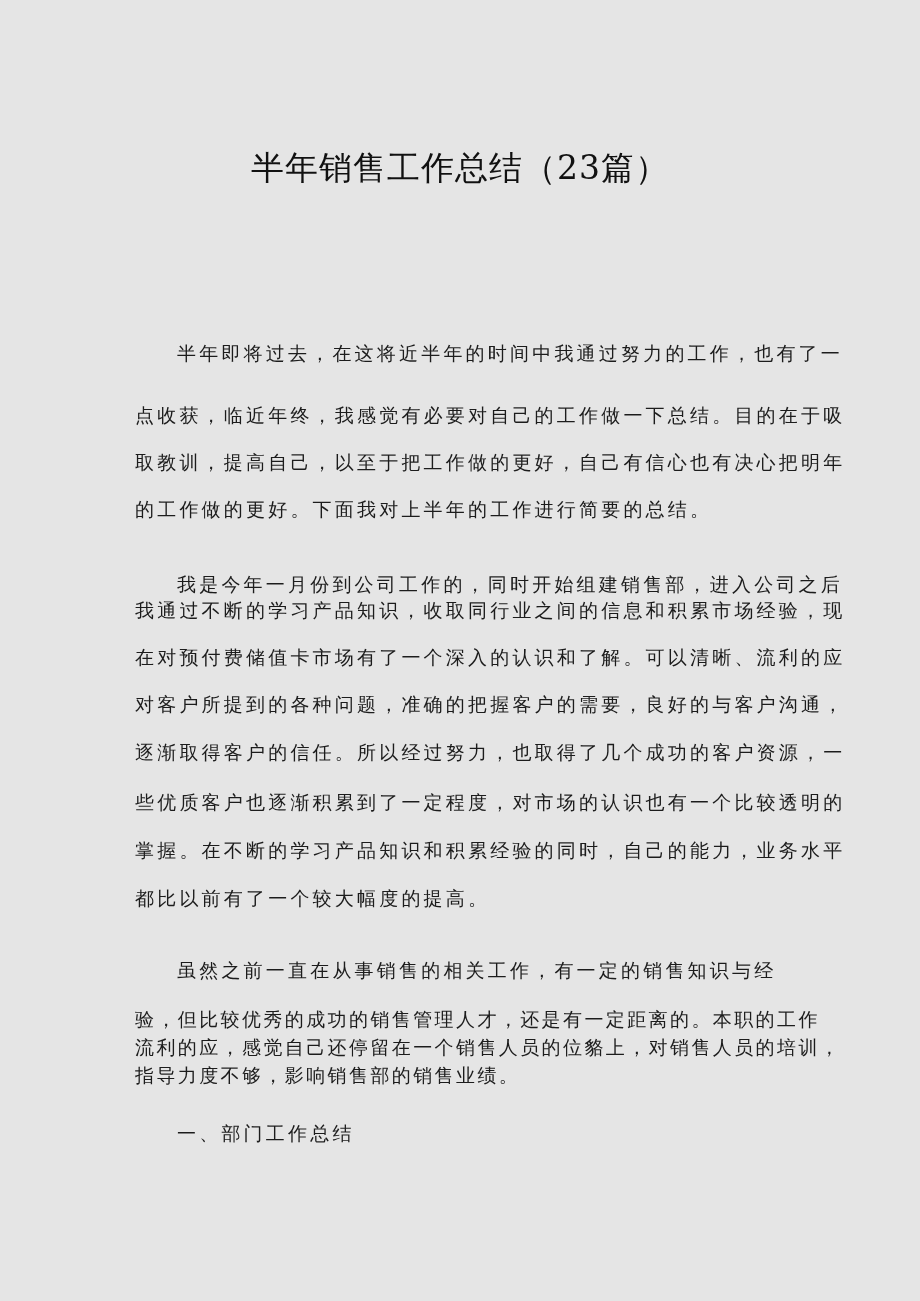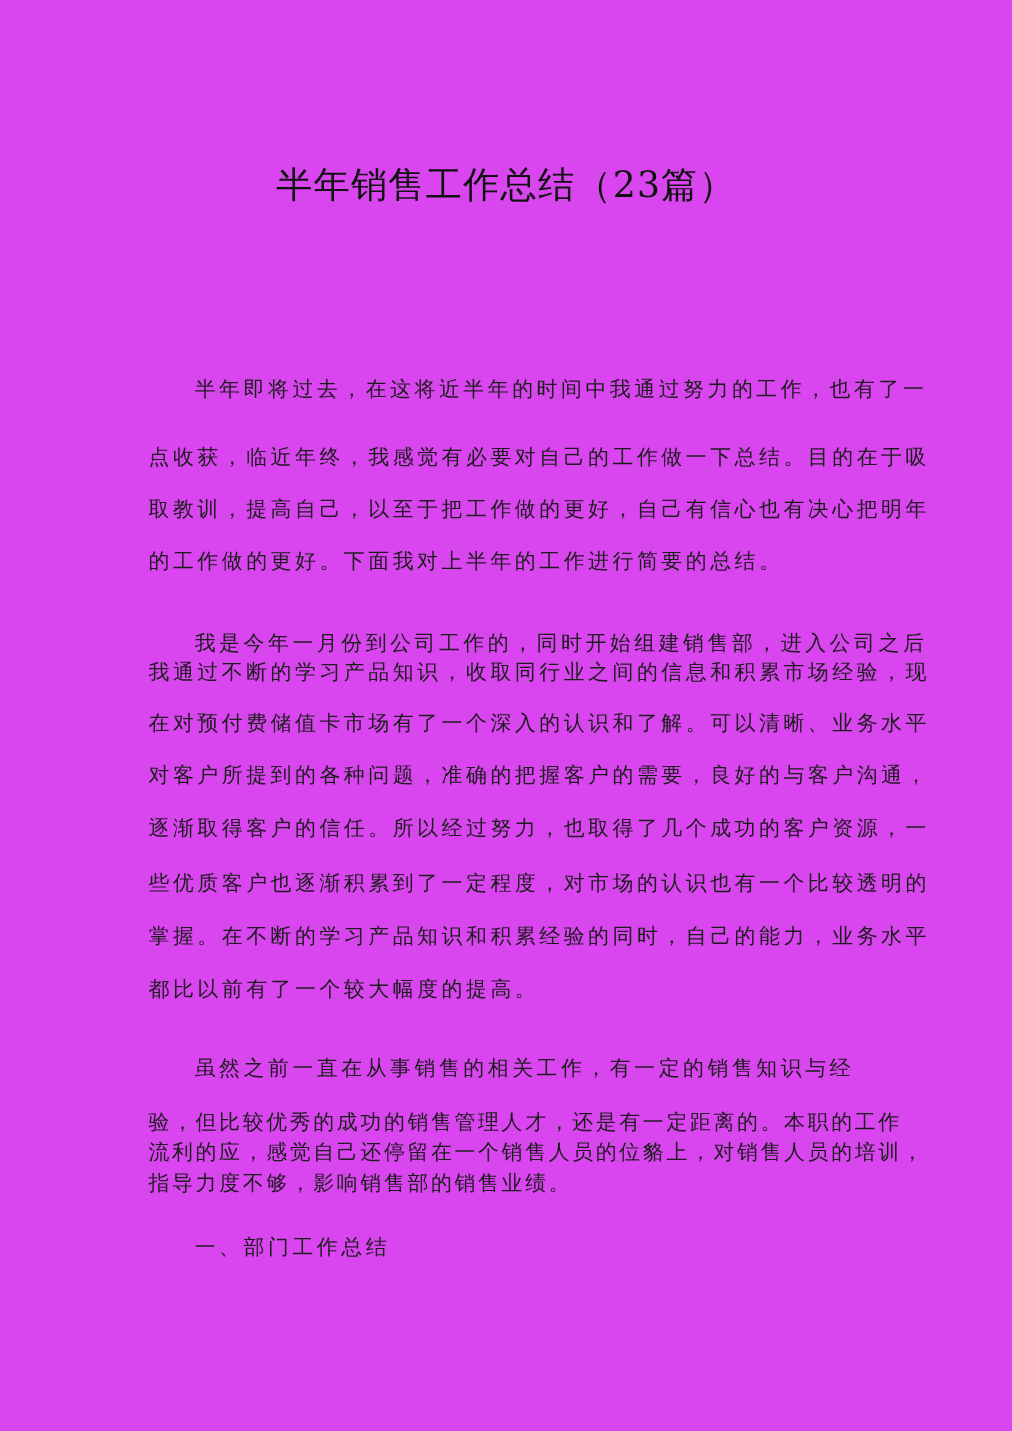--- a/index.html
+++ b/index.html
@@ -1,18 +1,18 @@
 <!DOCTYPE html>
 <html><head>
   <meta charset="utf-8">
   <style>
     html, body { margin: 0; padding: 0; background: #ffffff; }
     body { width: 920px; height: 1301px; position: relative; overflow: hidden;
            font-family: "DejaVu Serif", "Liberation Serif", serif; color: #1a1a1a; }
-    .page { position: absolute; left: 0; top: 0; width: 920px; height: 1301px; background: #d946ef; }
+    .page { position: absolute; left: 0; top: 0; width: 920px; height: 1301px; background: #e5e5e5; }
     .title { position: absolute; left: 0; width: 920px; top: 146px; text-align: center;
              font-size: 33px; letter-spacing: 1px; color: #111; }
     .line { position: absolute; left: 135px; white-space: nowrap; font-size: 19px;
             letter-spacing: 3.2px; color: #1c1c1c; }
     .indent { left: 177px; }
     .tight { letter-spacing: 2.4px; }
   </style>
 </head>
 <body>
 
@@ -24,21 +24,21 @@
   <div>
     <div class="line indent" style="top:341px;">半年即将过去，在这将近半年的时间中我通过努力的工作，也有了一</div>
     <div class="line" style="top:403px;">点收获，临近年终，我感觉有必要对自己的工作做一下总结。目的在于吸</div>
     <div class="line" style="top:450px;">取教训，提高自己，以至于把工作做的更好，自己有信心也有决心把明年</div>
     <div class="line" style="top:497px;">的工作做的更好。下面我对上半年的工作进行简要的总结。</div>
   </div>
 
   <div>
     <div class="line indent" style="top:551px;margin-top:21px;">我是今年一月份到公司工作的，同时开始组建销售部，进入公司之后</div>
     <div class="line" style="top:598px;">我通过不断的学习产品知识，收取同行业之间的信息和积累市场经验，现</div>
-    <div class="line" style="top:645px;">在对预付费储值卡市场有了一个深入的认识和了解。可以清晰、业务水平</div>
+    <div class="line" style="top:645px;">在对预付费储值卡市场有了一个深入的认识和了解。可以清晰、流利的应</div>
     <div class="line" style="top:692px;">对客户所提到的各种问题，准确的把握客户的需要，良好的与客户沟通，</div>
     <div class="line" style="top:740px;">逐渐取得客户的信任。所以经过努力，也取得了几个成功的客户资源，一</div>
     <div class="line" style="top:790px;">些优质客户也逐渐积累到了一定程度，对市场的认识也有一个比较透明的</div>
     <div class="line" style="top:838px;">掌握。在不断的学习产品知识和积累经验的同时，自己的能力，业务水平</div>
     <div class="line" style="top:886px;">都比以前有了一个较大幅度的提高。</div>
   </div>
 
   <div>
     <div class="line indent" style="top:958px;">虽然之前一直在从事销售的相关工作，有一定的销售知识与经</div>
     <div class="line tight" style="top:1007px;">验，但比较优秀的成功的销售管理人才，还是有一定距离的。本职的工作</div>

